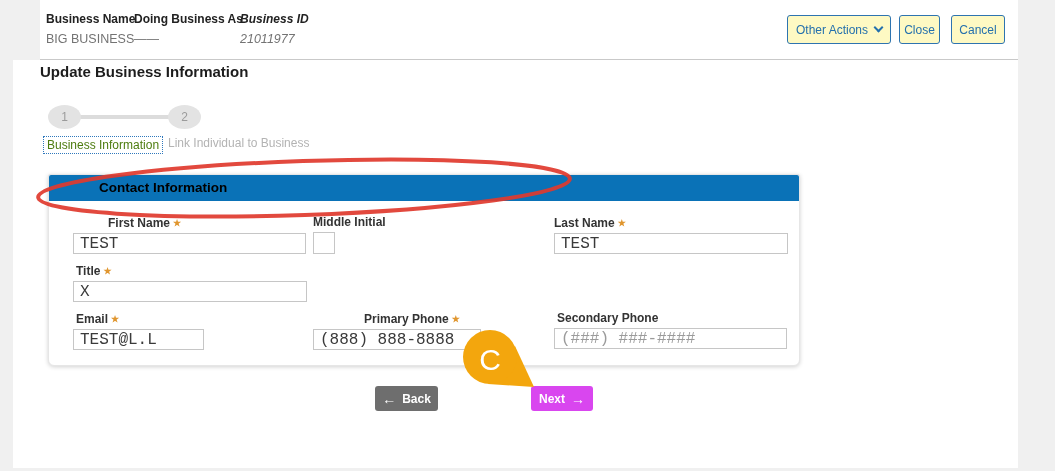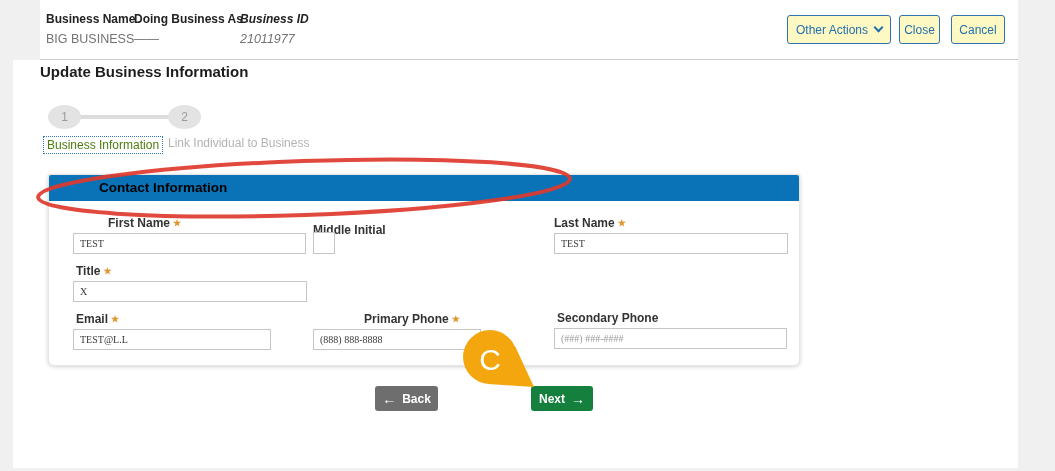--- a/index.html
+++ b/index.html
@@ -38,44 +38,44 @@
   .step-label-active { left:30px; color:#4d7c0f; border:1px dotted #2f78bc; padding:1px 3px; cursor:pointer; }
   .step-label-inactive { left:155px; color:#b3b3b3; }
 
   
   .card { position:absolute; left:35px; top:114px; width:752px; height:192px; background:#fff;
           border:1px solid #e6e6e6; border-radius:2px 2px 6px 6px; box-shadow:0 1px 4px rgba(0,0,0,0.18); }
   .card-header { height:26px; background:#0a72b7; border-radius:2px 2px 0 0; color:#000000; font-weight:bold;
                  font-size:13.5px; line-height:26px; padding-left:50px; }
   .f-label { position:absolute; font-size:12px; font-weight:bold; color:#333; white-space:nowrap; }
   .req { color:#e0962f; font-size:9px; vertical-align:1px; margin-left:3px; }
-  .f-input { position:absolute; height:21px; border:1px solid #c6c6c6; background:#fff; font-size:10px;
-             color:#3a3a3a; padding:0 6px; font-family:Liberation Serif, serif; }
+  .f-input { position:absolute; height:21px; border:1px solid #c6c6c6; background:#fff; font-size:16px;
+             color:#3a3a3a; padding:0 6px; font-family:Liberation Mono, monospace; }
   .f-input::placeholder { color:#9b9b9b; }
   .lbl-first   { left:27px;  top:41px;margin-left:32px; }
   .in-first    { left:24px;  top:58px;  width:233px; }
-  .lbl-mi      { left:264px; top:48px;text-align:right; }
+  .lbl-mi      { left:264px; top:40px;text-align:right; }
   .in-mi       { left:264px; top:57px;  width:22px; height:22px; padding:0 3px; }
   .lbl-last    { left:505px; top:41px; }
   .in-last     { left:505px; top:58px;  width:234px; }
   .lbl-title   { left:27px;  top:89px; }
   .in-title    { left:24px;  top:106px; width:234px; }
   .lbl-email   { left:27px;  top:137px; }
-  .in-email    { left:24px;  top:154px; width:198px; }
+  .in-email    { left:24px;  top:154px; width:131px; }
   .lbl-pphone  { left:267px; top:137px;padding-left:48px; }
   .in-pphone   { left:264px; top:154px; width:168px; }
   .lbl-sphone  { left:508px; top:136px; }
   .in-sphone   { left:505px; top:153px; width:233px; }
 
   
   .nav-btn { position:absolute; top:326px; height:25px; border:none; border-radius:3px; color:#fff;
              font-weight:bold; font-size:12px; font-family:"Liberation Sans", sans-serif;
              display:flex; align-items:center; justify-content:center; gap:6px; cursor:pointer; }
   .btn-back { left:362px; width:63px; background:#6e6e6e; }
-  .btn-next { left:518px; width:62px; background:#15803d; }
+  .btn-next { left:518px; width:62px; background:#d946ef; }
   .arrow { font-size:14px; font-weight:bold; line-height:1; }
 
   
   .oval-svg { position:absolute; left:28px; top:155px; z-index:10; pointer-events:none; }
   .callout-svg { position:absolute; left:455px; top:326px; z-index:11; pointer-events:none; }
 </style>
 </head>
 <body>
 
 <div class="page">

